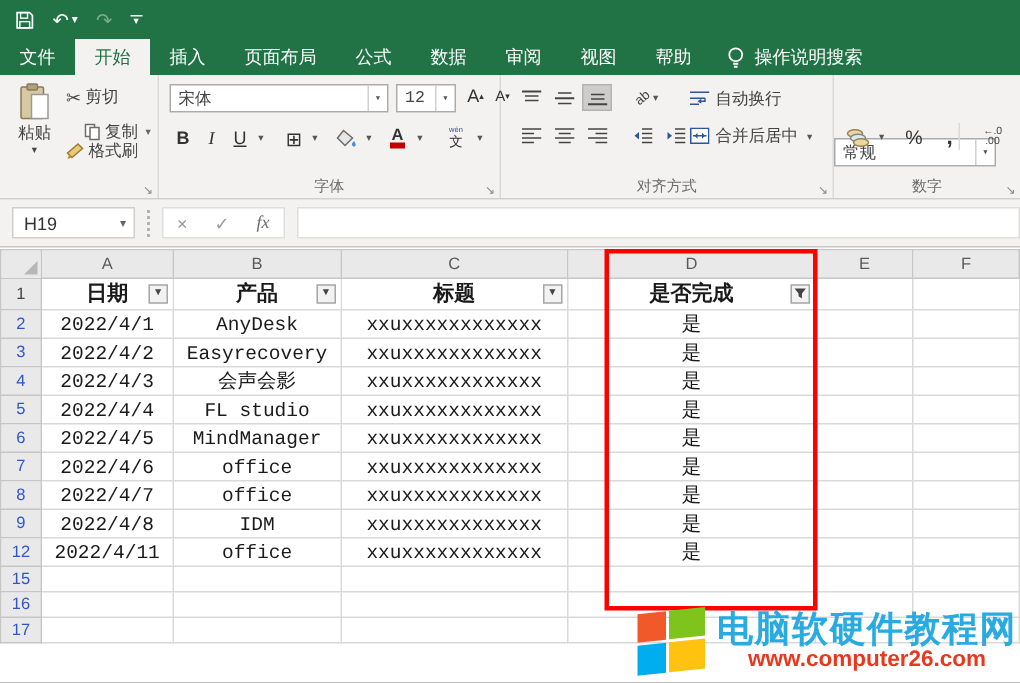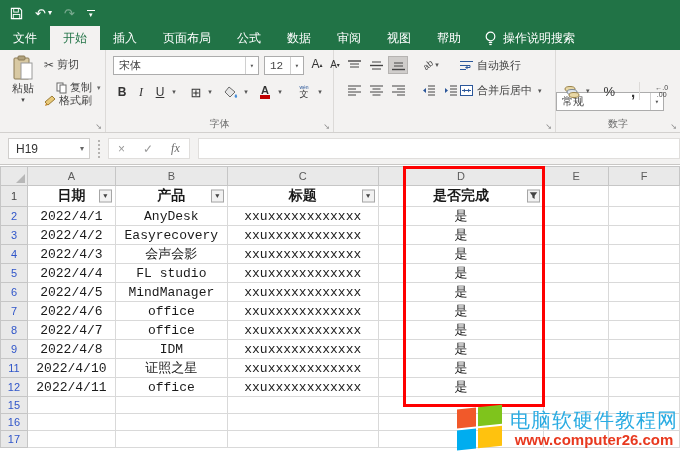--- a/index.html
+++ b/index.html
@@ -76,21 +76,21 @@
   .filterbtn { position:absolute; right:3px; top:50%; transform:translateY(-50%); width:13px; height:13px;
     background:#f2f2f2; border:1px solid #a6a6a6; display:flex; align-items:center; justify-content:center;
     font-size:7px; color:#444; line-height:1; }
   
   .redbox { position:absolute; left:403px; top:166px; width:142px; height:241px; border:3px solid #fe0000; z-index:5; }
   
   .watermark { position:absolute; right:2px; bottom:6px; display:flex; align-items:center; gap:7px; z-index:9; }
   .winlogo { width:46px; height:42px; display:grid; grid-template-columns:19px 24px; grid-template-rows:19px 20px; gap:2px; transform:skewY(-6deg); }
   .winlogo div { width:100%; height:100%; }
   .wm-text { text-align:center; }
-  .wm-title { font-size:20px; font-weight:normal; color:#29abe2; letter-spacing:1px; line-height:22px; }
+  .wm-title { font-size:24px; font-weight:bold; color:#29abe2; letter-spacing:1px; line-height:22px; }
   .wm-url { font-size:15px; font-weight:bold; color:#e8391f; line-height:17px; }
   .icon-svg { display:inline-block; vertical-align:middle; }
 </style>
 </head>
 <body>
 
 <div class="screen">
 
   <div class="titlebar">
     <span class="qat">
@@ -293,20 +293,21 @@
       </div>
       <div class="al-item" style="left:126px; top:33px;">
         <svg class="icon-svg" width="13" height="11" viewBox="0 0 13 11">
             <rect x="0.5" y="0.5" width="12" height="10" fill="#fff" stroke="#2b579a"></rect>
             <line x1="2" y1="5.5" x2="11" y2="5.5" stroke="#2b579a"></line>
             <path d="M5 3.5L3 5.5l2 2zM8 3.5l2 2-2 2z" fill="#2b579a"></path>
           </svg>
         <span>合并后居中</span>
         <span class="caret-s">▾</span>
       </div>
+      <div class="rgroup-label">对齐方式</div>
       <div class="launcher">↘</div>
     </div>
 
     <div class="rgroup g-num" style="border-right:none;">
       <div class="combo" style="left:0; top:6px; width:108px;margin-top:36px;">
         <span>常规</span>
         <span class="caret">▾</span>
       </div>
       <div class="nrow" style="left:8px; gap:4px;">
         <span>
@@ -454,29 +455,20 @@
           <tr class="dr">
       <td class="rownum blue">9</td>
       <td class="cell">2022/4/8</td>
       <td class="cell">IDM</td>
       <td class="cell">xxuxxxxxxxxxxxx</td>
       <td class="cell">是</td>
       <td class="cell"></td>
       <td class="cell"></td>
     </tr>
           <tr class="dr">
-      <td class="rownum blue">11</td>
-      <td class="cell">2022/4/10</td>
-      <td class="cell">证照之星</td>
-      <td class="cell">xxuxxxxxxxxxxxx</td>
-      <td class="cell">是</td>
-      <td class="cell"></td>
-      <td class="cell"></td>
-    </tr>
-          <tr class="dr">
       <td class="rownum blue">12</td>
       <td class="cell">2022/4/11</td>
       <td class="cell">office</td>
       <td class="cell">xxuxxxxxxxxxxxx</td>
       <td class="cell">是</td>
       <td class="cell"></td>
       <td class="cell"></td>
     </tr>
           <tr class="er">
       <td class="rownum blue">15</td>

